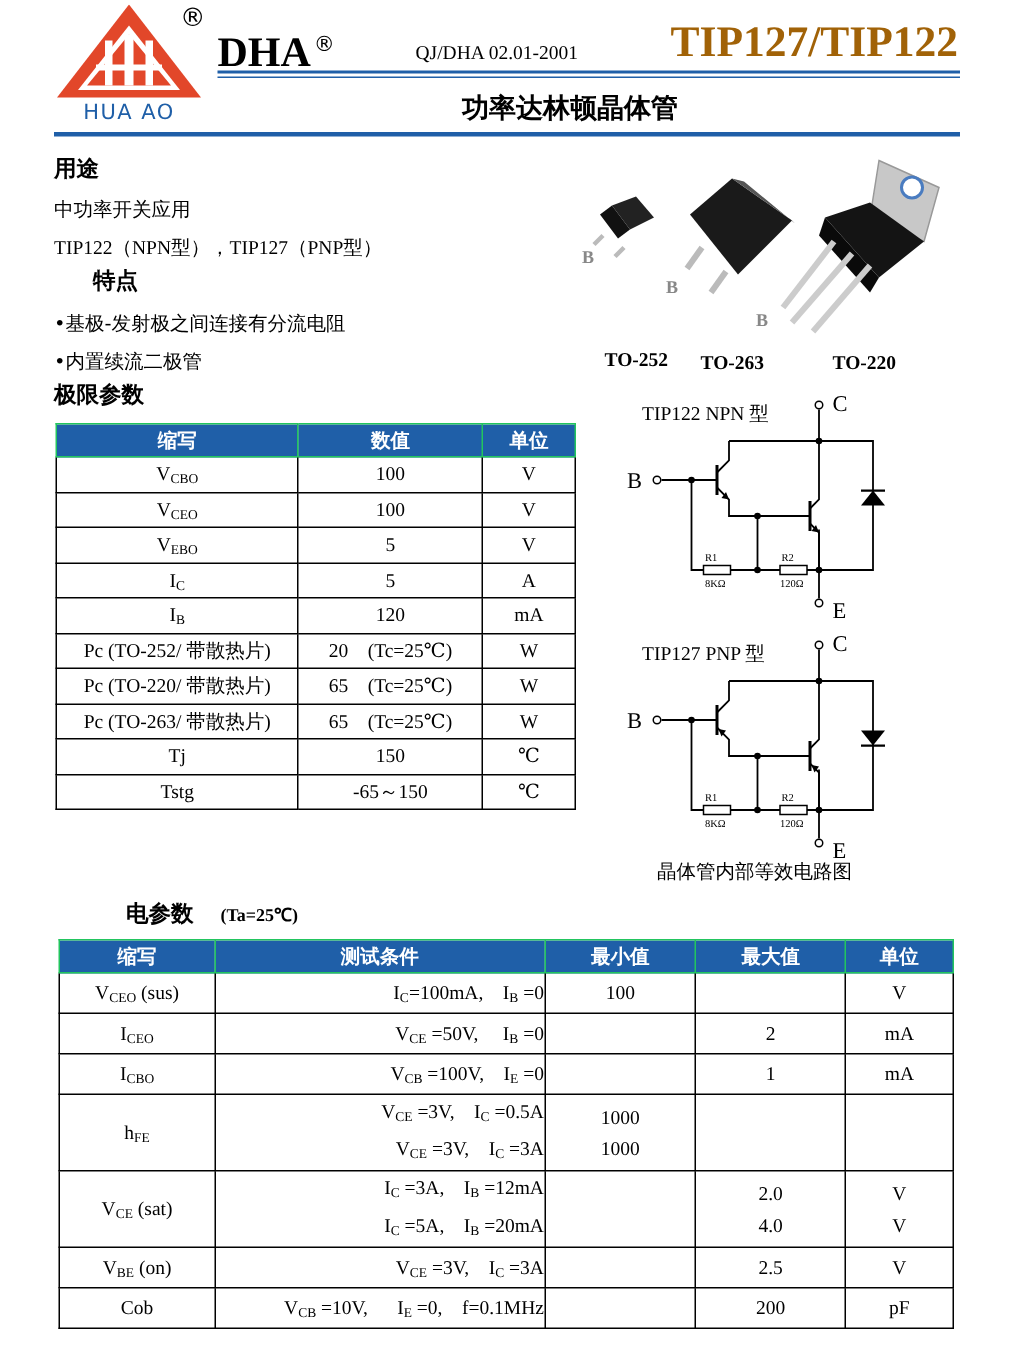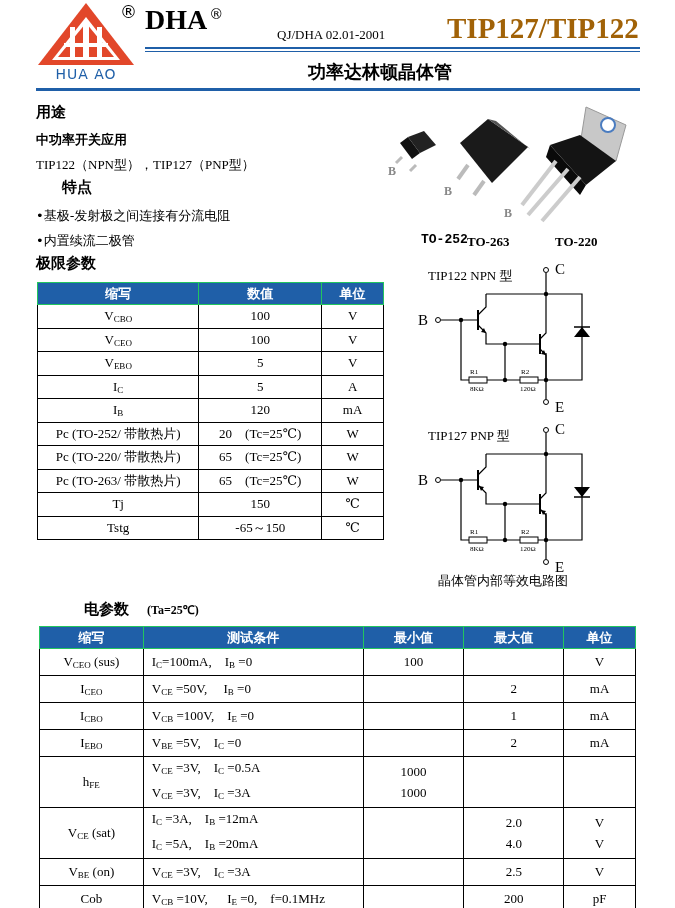--- a/index.html
+++ b/index.html
@@ -1,35 +1,35 @@
 <!DOCTYPE html>
 <html><head>
 <meta charset="utf-8">
 <style>
   html,body{margin:0;padding:0;background:#fff;}
   body{width:675px;height:908px;position:relative;overflow:hidden;font-family:"Liberation Serif","DejaVu Serif",serif;color:#000;}
   .abs{position:absolute;}
   .logo{left:34px;top:3px;width:104px;height:78px;}
   .logo-reg{left:120px;top:2px;font-size:17px;font-family:"DejaVu Sans",sans-serif;}
-  .brand{left:145px;top:4px;font-size:28px;font-weight:bold;letter-spacing:0px;}
+  .brand{left:145px;top:20px;font-size:28px;font-weight:bold;letter-spacing:0px;}
   .brand sup{font-size:14px;font-weight:normal;vertical-align:top;position:relative;top:2px;margin-left:2px;font-family:"DejaVu Sans",sans-serif;}
   .std{left:277px;top:27px;font-size:13px;}
   .model{left:447px;top:12px;font-size:29px;font-weight:bold;color:#a16207;}
   .rule{background:#1f5fa8;height:2px;}
   .subtitle{left:308px;top:60px;font-size:18px;font-weight:bold;font-family:"DejaVu Sans",sans-serif;}
   .sec-h{font-size:15px;font-weight:bold;font-family:"DejaVu Sans",sans-serif;}
   .txt{font-size:13px;font-family:"DejaVu Sans",sans-serif;}
   .txt-serif{font-size:13px;}
   table{border-collapse:collapse;font-size:13px;}
   th{background:#1f5fa8;color:#fff;font-family:"DejaVu Sans",sans-serif;font-weight:bold;font-size:13px;border:1px solid #22c55e;height:21px;padding:0;}
   td{border:1px solid #000;text-align:center;padding:0;}
   td sub, .sub{font-size:9px;vertical-align:-2px;margin-top:44px;}
   .lim td{height:22.5px;}
   .elec td{height:26px;}
-  .elec td.cond{text-align:left;padding-left:8px;}
+  .elec td.cond{text-align:right;padding-left:8px;}
   .two{line-height:21px;}
   .pkg-label{font-size:13px;font-weight:bold;}
   .caption{left:438px;top:572px;font-size:13px;font-family:Liberation Serif, serif;}
 </style>
 </head>
 <body>
 
 <svg class="abs logo" viewBox="0 0 104 78">
   <polygon points="52,0 100,62 4,62" fill="#e2472a"></polygon>
   <polygon points="52,14 86,57 18,57" fill="#fff"></polygon>
@@ -43,21 +43,21 @@
 <div class="abs logo-reg">®</div>
 <div class="abs brand"><span>DHA</span><sup>®</sup></div>
 <div class="abs std">QJ/DHA 02.01-2001</div>
 <div class="abs model">TIP127/TIP122</div>
 <div class="abs rule" style="left:145px;top:47px;width:495px;"></div>
 <div class="abs rule" style="left:145px;top:51px;width:495px;height:1px;"></div>
 <div class="abs subtitle">功率达林顿晶体管</div>
 <div class="abs rule" style="left:36px;top:88px;width:604px;height:3px;"></div>
 
 <div class="abs sec-h" style="left:36px;top:103px;">用途</div>
-<div class="abs txt" style="left:36px;top:131px;font-weight:bold;">中功率开关应用</div>
+<div class="abs txt" style="left:36px;top:131px;">中功率开关应用</div>
 <div class="abs txt-serif" style="left:36px;top:156px;">TIP122（NPN型），TIP127（PNP型）</div>
 <div class="abs sec-h" style="left:36px;top:178px;padding-left:26px;">特点</div>
 <div class="abs txt" style="left:36px;top:207px;">•基极-发射极之间连接有分流电阻</div>
 <div class="abs txt" style="left:36px;top:232px;">•内置续流二极管</div>
 <div class="abs sec-h" style="left:36px;top:254px;">极限参数</div>
 
 <svg class="abs" style="left:380px;top:95px;width:295px;height:160px;" viewBox="0 0 295 160">
 
   <g>
     <polygon points="28,42 44,36 56,50 40,58" fill="#222"></polygon>
@@ -79,21 +79,21 @@
     <polygon points="206,12 246,30 236,66 200,50" fill="#c8c8c8" stroke="#999"></polygon>
     <circle cx="228" cy="30" r="7" fill="#fff" stroke="#4a7cc0" stroke-width="2"></circle>
     <polygon points="170,50 200,40 236,66 206,90" fill="#141414"></polygon>
     <polygon points="170,50 206,90 200,100 166,62" fill="#0a0a0a"></polygon>
     <line x1="176" y1="66" x2="142" y2="110" stroke="#ccc" stroke-width="4"></line>
     <line x1="188" y1="74" x2="148" y2="120" stroke="#ccc" stroke-width="4"></line>
     <line x1="200" y1="82" x2="162" y2="126" stroke="#ccc" stroke-width="4"></line>
     <text x="124" y="122" font-size="12" font-weight="bold" fill="#888" font-family="Liberation Serif, serif">B</text>
   </g>
 </svg>
-<div class="abs pkg-label" style="left:421px;top:232px;font-family:Liberation Mono, monospace;">TO-252</div>
+<div class="abs pkg-label" style="left:403px;top:232px;">TO-252</div>
 <div class="abs pkg-label" style="left:467px;top:234px;">TO-263</div>
 <div class="abs pkg-label" style="left:555px;top:234px;">TO-220</div>
 
 <table class="abs lim" style="left:37px;top:282px;width:347px;">
   <colgroup>
       <col style="width:162px">
       <col style="width:123px">
       <col style="width:62px">
     </colgroup>
   <thead>
@@ -252,27 +252,20 @@
         <td>2</td>
         <td>mA</td>
       </tr>
       <tr>
         <td><span>I</span><sub>CBO</sub></td>
         <td class="cond" style="white-space: pre;">V<sub>CB</sub> =100V,    I<sub>E</sub> =0</td>
         <td>&nbsp;</td>
         <td>1</td>
         <td>mA</td>
       </tr>
-      <tr>
-        <td><span>I</span><sub>EBO</sub></td>
-        <td class="cond" style="white-space: pre;">V<sub>BE</sub> =5V,    I<sub>C</sub> =0</td>
-        <td>&nbsp;</td>
-        <td>2</td>
-        <td>mA</td>
-      </tr>
       <tr style="height: 44px;">
         <td><span>h</span><sub>FE</sub></td>
         <td class="cond two" style="white-space: pre;">V<sub>CE</sub> =3V,    I<sub>C</sub> =0.5A<br>V<sub>CE</sub> =3V,    I<sub>C</sub> =3A</td>
         <td class="two">1000<br>1000</td>
         <td class="two">&nbsp;<br>&nbsp;</td>
         <td class="two">&nbsp;<br>&nbsp;</td>
       </tr>
       <tr style="height: 44px;">
         <td><span>V</span><sub>CE</sub><span style="white-space: pre;"> (sat)</span></td>
         <td class="cond two" style="white-space: pre;">I<sub>C</sub> =3A,    I<sub>B</sub> =12mA<br>I<sub>C</sub> =5A,    I<sub>B</sub> =20mA</td>

